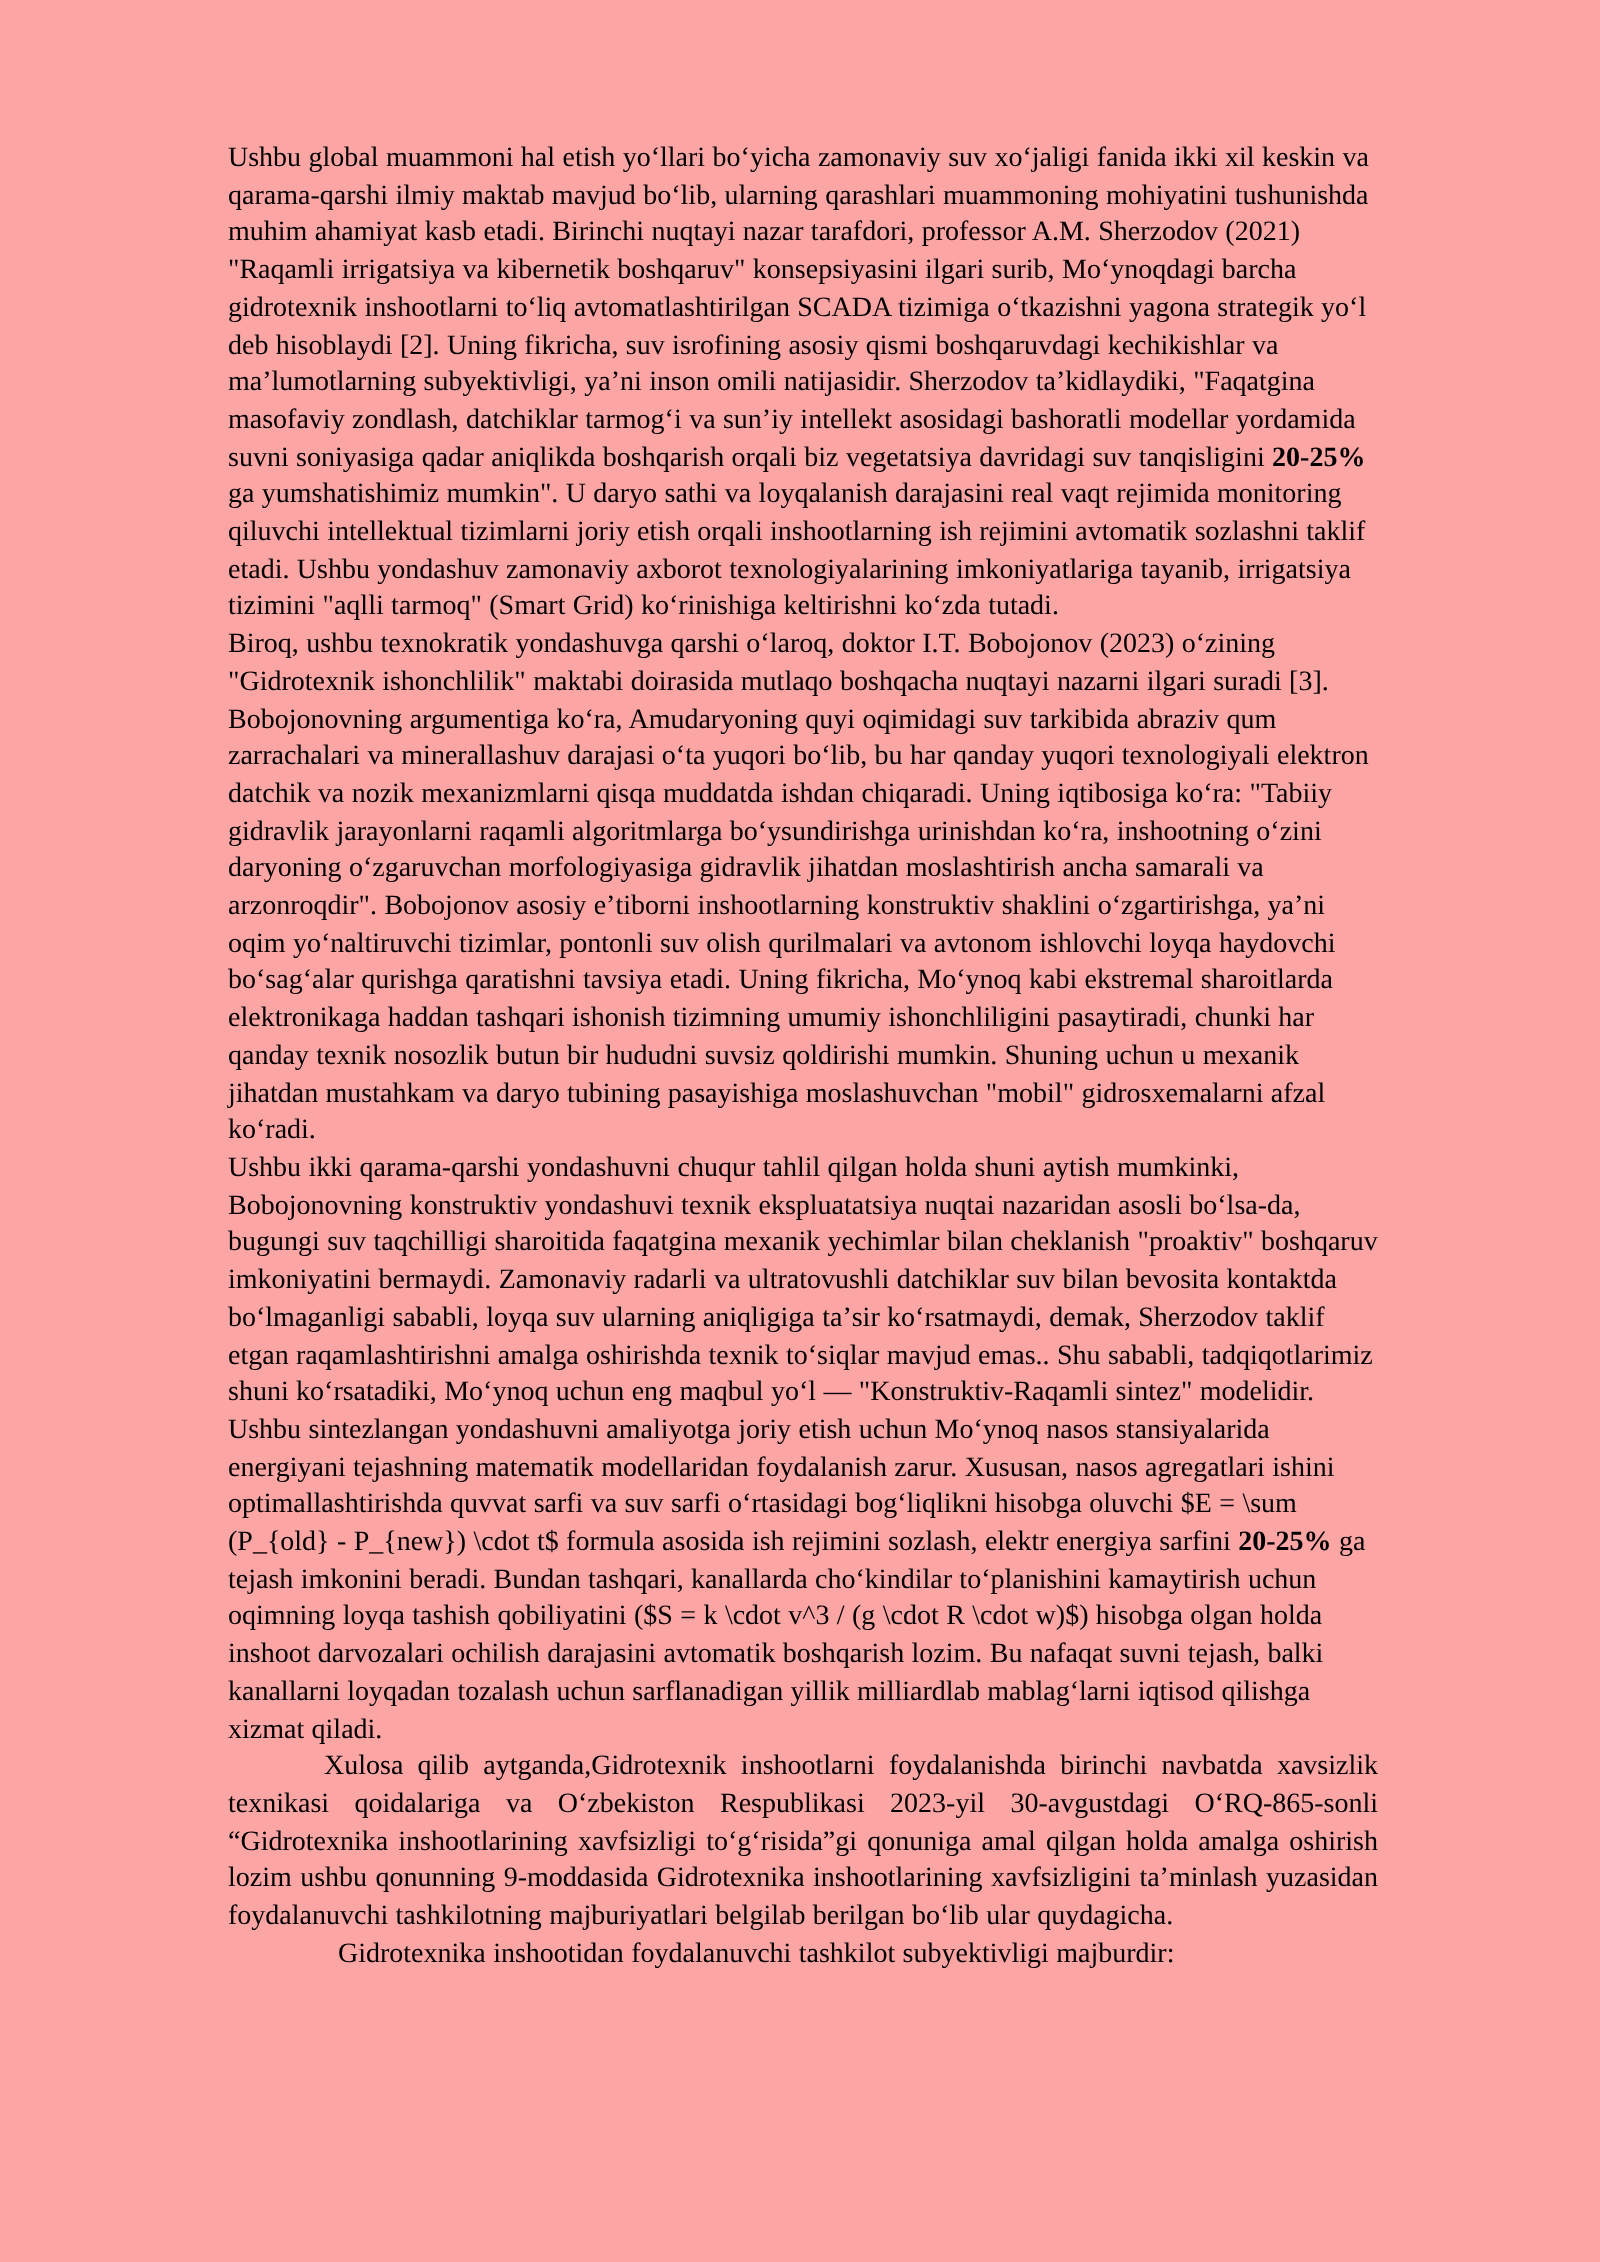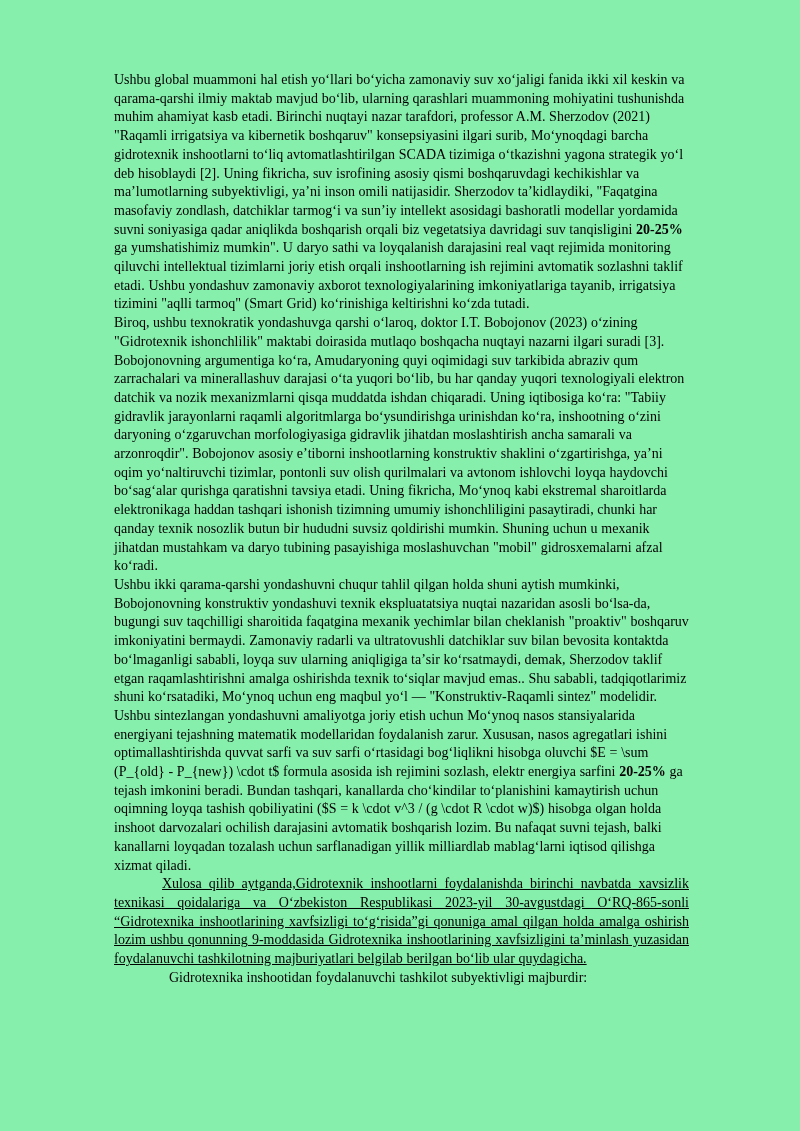--- a/index.html
+++ b/index.html
@@ -8,40 +8,39 @@
     width: 800px;
     height: 1131px;
     font-family: "Liberation Serif", serif;
     color: #000000;
     overflow: hidden;
   }
   .page {
     position: relative;
     width: 800px;
     height: 1131px;
-    background: #86efac;
+    background: #fca5a5;
   }
   .content {
     position: absolute;
     top: 71px;
     left: 114px;
     width: 575px;
   }
   p.para {
     font-size: 14px;
     line-height: 18.7px;
     text-align: left;
     word-spacing: 0.2px;
   }
   p.para.justify {
     text-align: justify;
   }
   p.para.indent {
     text-indent: 48px;
-    text-decoration: underline;
   }
   p.para.indent-wide {
     text-indent: 55px;
   }
   .bold { font-weight: bold; }
 </style>
 </head>
 <body>
 
 <div class="page">

